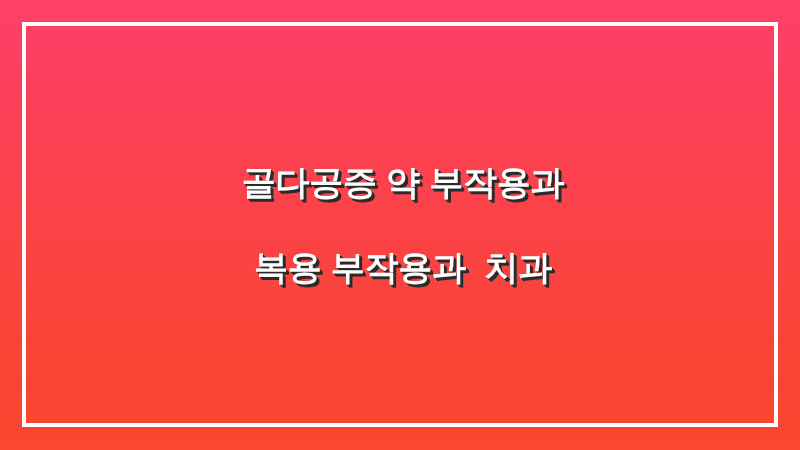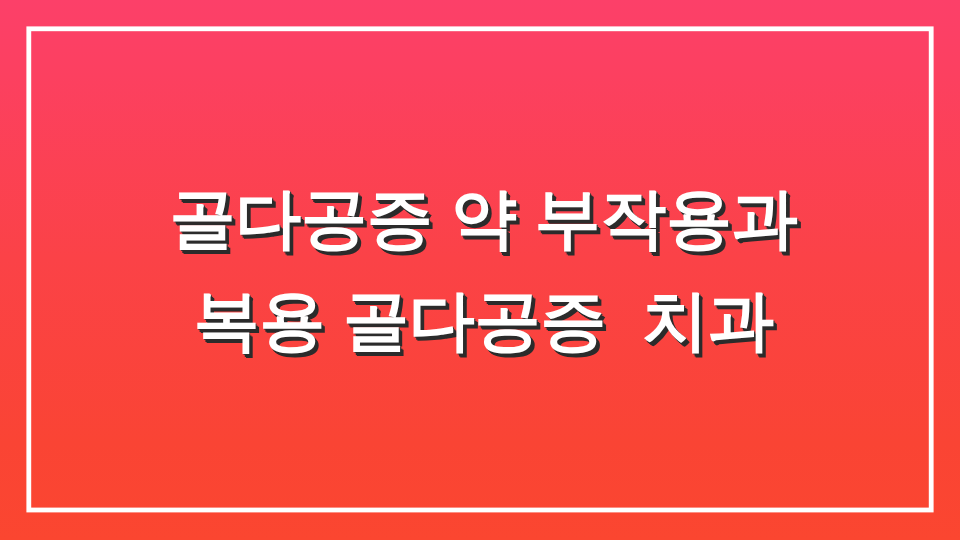--- a/index.html
+++ b/index.html
@@ -45,37 +45,37 @@
     display: flex;
     flex-direction: column;
     align-items: center;
     justify-content: center;
     padding-left: 6px;
     box-sizing: border-box;
   }
 
   .headline-line {
     color: #ffffff;
-    font-size: 55px;
+    font-size: 34px;
     font-weight: bold;
     line-height: 85px;
     letter-spacing: -0.2px;
     white-space: pre;
     text-align: center;
     text-shadow:
       3px 3px 0 #2b2b2b,
       2px 2px 0 #2b2b2b,
       1px 1px 0 #3a3a3a;
   }
 </style>
 </head>
 <body>
 
 <div id="card">
 
   <div id="frame"></div>
 
   <div id="headline">
     <div class="headline-line">골다공증 약 부작용과</div>
-    <div class="headline-line">복용 골다공증  치과</div>
+    <div class="headline-line">복용 부작용과  치과</div>
   </div>
 
 </div>
 
 </body></html>

